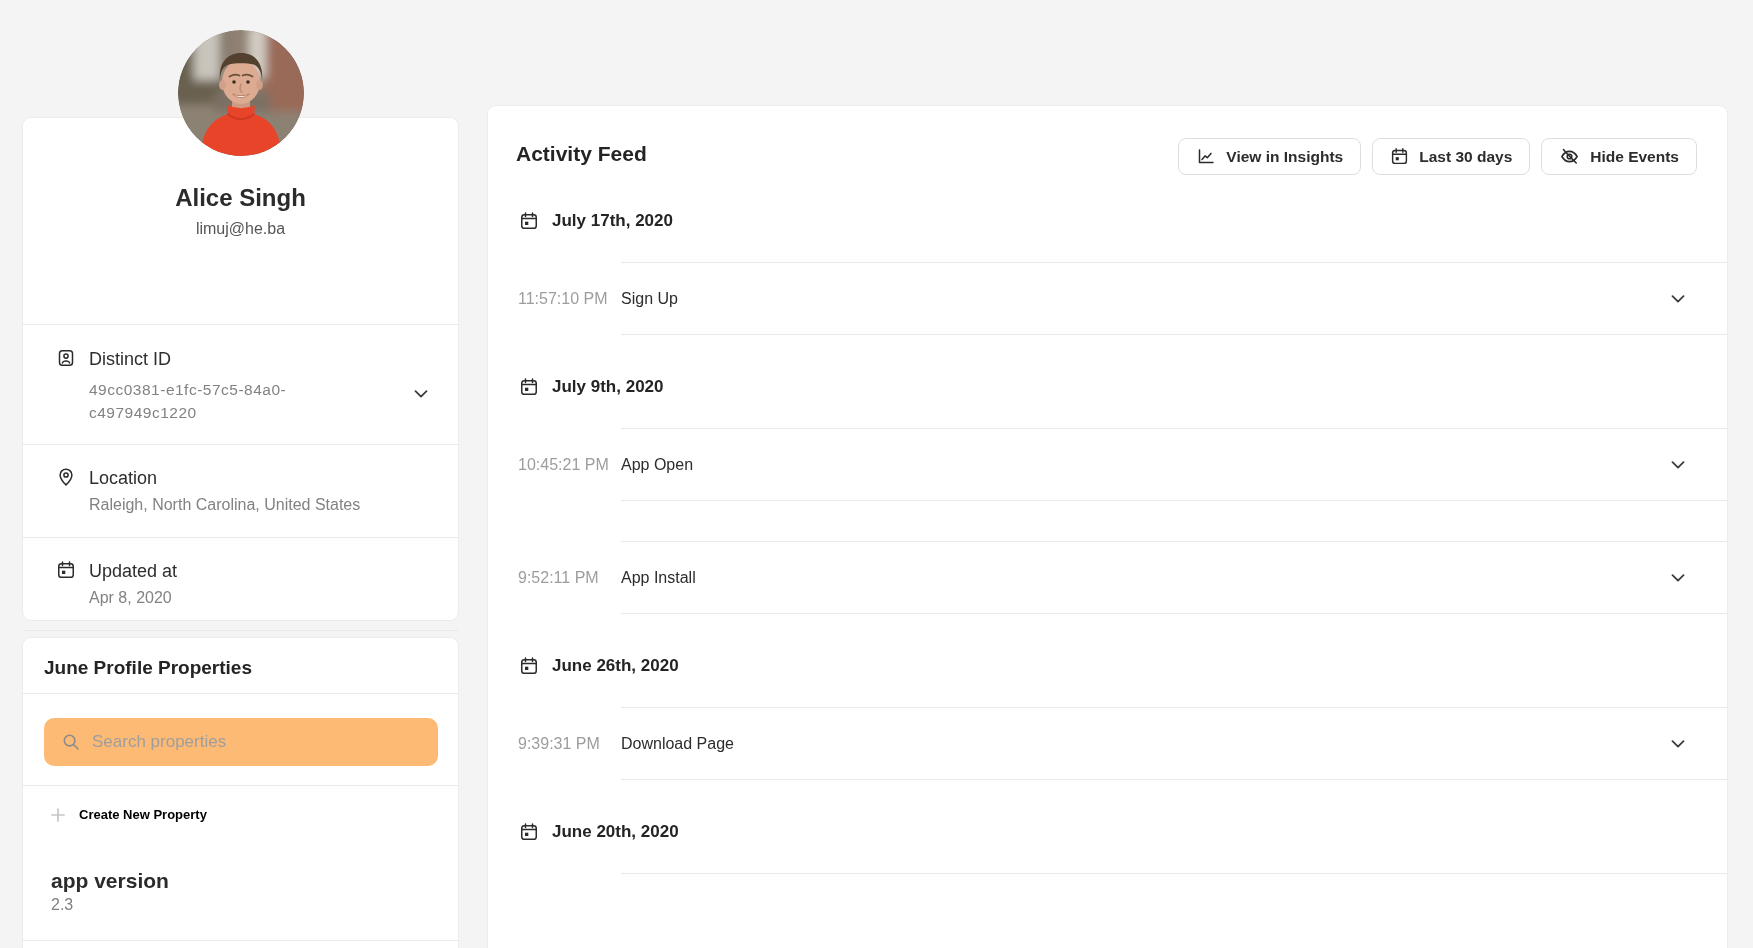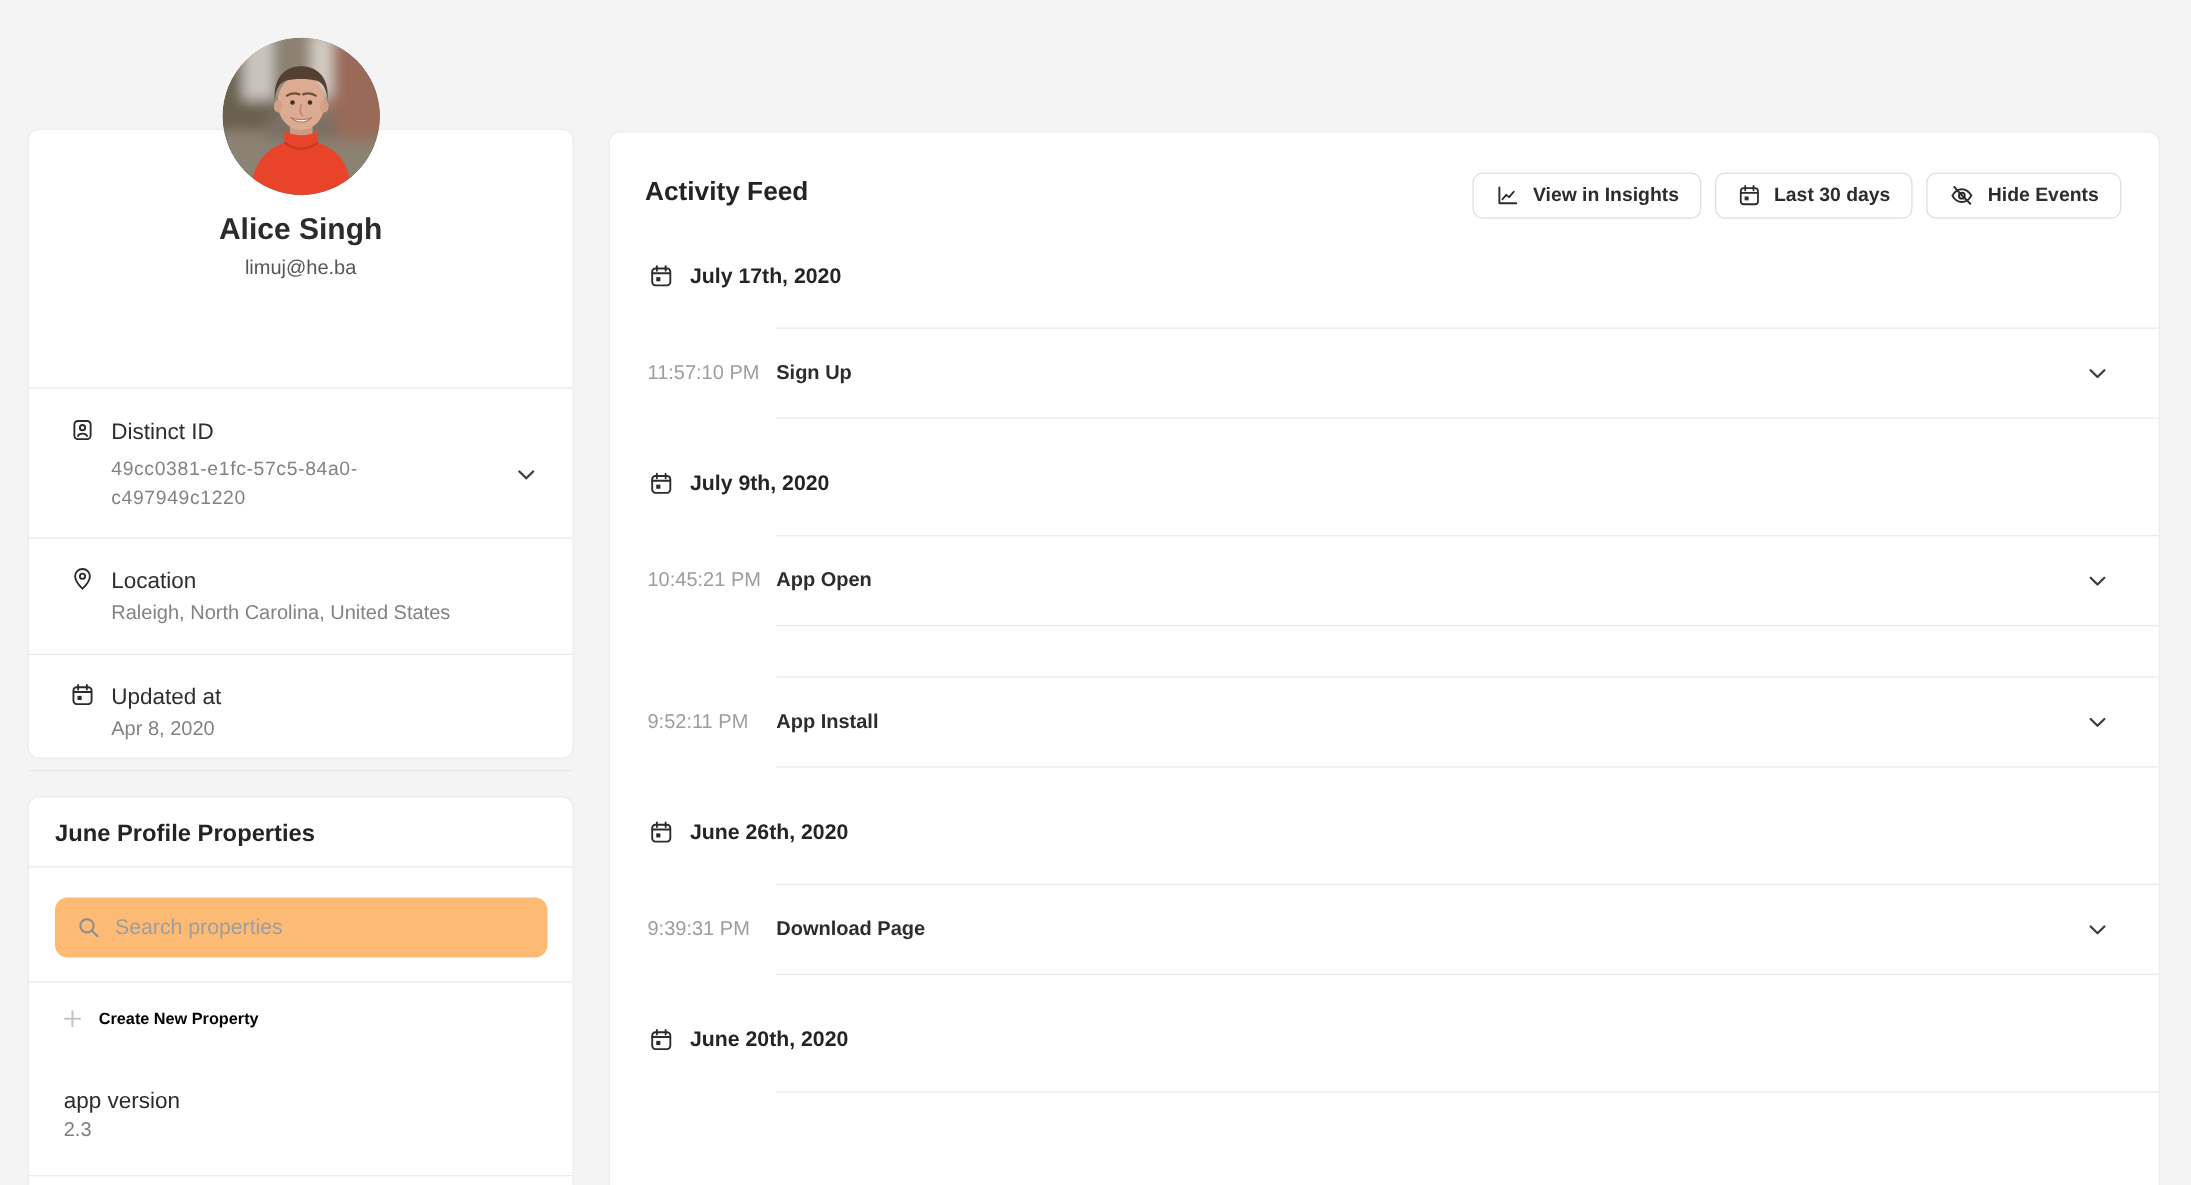--- a/index.html
+++ b/index.html
@@ -5,21 +5,21 @@
   * { margin:0; padding:0; box-sizing:border-box; }
   html,body { background:#f4f4f4; }
   body { font-family:"Liberation Sans", sans-serif; color:#2c2c2c; }
   .page { position:relative; width:1753px; height:948px; background:#f4f4f4; overflow:hidden; }
 
   .card { background:#fff; border:1px solid #ececec; border-radius:9px; }
 
   
   .left-col { position:absolute; left:22px; top:0; width:437px; }
   .avatar { position:absolute; top:30px; left:50%; transform:translateX(-50%); width:126px; height:126px; border-radius:50%; z-index:2; overflow:hidden; }
-  .profile-card { position:absolute; top:103px; left:0; width:437px; height:504px; }
+  .profile-card { position:absolute; top:117px; left:0; width:437px; height:504px; }
   .profile-head { height:140px; text-align:center; }
   .profile-name { display:block; margin-top:66px; font-size:24px; font-weight:bold; line-height:28px; color:#2b2b2b; }
   .profile-email { display:block; margin-top:7px; font-size:16px; line-height:19px; color:#565656; }
 
   .prow { position:relative; border-top:1px solid #e9e9e9; }
   .prow .ic20 { position:absolute; left:33px; width:20px; height:20px; color:#2b2b2b; }
   .prow-label { display:block; padding-left:66px; font-size:18px; line-height:22px; color:#2e2e2e; }
   .prow-value { display:block; padding-left:66px; margin-top:8px; font-size:15.5px; line-height:23px; color:#828282; }
   .row-distinct { height:120px; }
   .row-distinct .ic20 { top:23px; }
@@ -36,40 +36,40 @@
   .props-card { position:absolute; top:637px; left:0; width:437px; height:420px; }
   .props-title { display:block; padding:19px 0 0 21px; font-size:19px; font-weight:bold; color:#242424; height:55px; }
   .search-sec { border-top:1px solid #e9e9e9; height:92px; }
   .search-box { margin:24px 20px 0 21px; height:48px; background:#fdba74; border-radius:10px; display:flex; align-items:center;justify-content:space-between; }
   .search-box svg { margin:0 12px 0 18px; flex:none; }
   .search-box input { flex:1; border:none; outline:none; background:transparent; font-family:"Liberation Sans",sans-serif; font-size:17px; color:#333; }
   .search-box input::placeholder { color:#9e9e9e; }
   .create-row { border-top:1px solid #e9e9e9; height:58px; display:flex; align-items:center; padding-left:28px; gap:14px; color:#c6c6c6; cursor:default; }
   .create-label { font-size:13px; font-weight:bold; color:#000000; }
   .prop-item { height:98px; padding:28px 0 0 28px; border-bottom:1px solid #e9e9e9; }
-  .prop-name { display:block; font-size:18px; font-weight:normal; color:#2b2b2b; line-height:19px; }
+  .prop-name { display:block; font-size:21px; font-weight:bold; color:#2b2b2b; line-height:19px; }
   .prop-value { display:block; margin-top:6px; font-size:16px; color:#7f7f7f; line-height:18px; }
 
   
   .feed-card { position:absolute; left:487px; top:105px; width:1241px; height:1000px; }
   .feed-title { position:absolute; left:28px; top:36px; font-size:21px; font-weight:bold; color:#242424; }
   .feed-actions { position:absolute; right:30px; top:32px; display:flex; gap:11px; }
   .btn { height:37px; display:flex; align-items:center; gap:10px; padding:13px 17px; background:#fff; border:1px solid #dedede; border-radius:8px; cursor:pointer; font-family:"Liberation Sans",sans-serif; }
   .btn span { font-size:15.5px; font-weight:bold; color:#2c2c2c; white-space:nowrap; }
   .btn svg { color:#2b2b2b; flex:none; }
 
   .feed-list { padding-top:103px; }
   .feed-group { margin-bottom:40px; }
   .date-row { margin-left:31px; height:24px; display:flex; align-items:center; gap:13px; margin-bottom:29px; }
   .date-row svg { color:#2b2b2b; flex:none; }
   .date-text { font-size:17px; font-weight:bold; color:#242424; }
   .feed-divider { border-top:1px solid #e9e9e9; margin-left:133px; }
   .event-row { position:relative; height:71px; display:flex; align-items:center; cursor:pointer; }
   .event-time { position:absolute; left:30px; font-size:16px; color:#9d9d9d; }
-  .event-name { margin-left:133px; font-size:16px; color:#2c2c2c;font-weight:bold; }
+  .event-name { margin-left:133px; font-size:16px; color:#2c2c2c; }
   .event-row .chev { position:absolute; right:42px; top:32px; }
 </style>
 </head>
 <body>
 
 <svg width="0" height="0" style="position:absolute">
   <defs>
     <symbol id="sym-calendar" viewBox="0 0 20 20">
       <g fill="none" stroke="currentColor" stroke-width="1.5" stroke-linecap="round">
         <rect x="2.75" y="3.75" width="14.5" height="13.5" rx="2.6"></rect>

